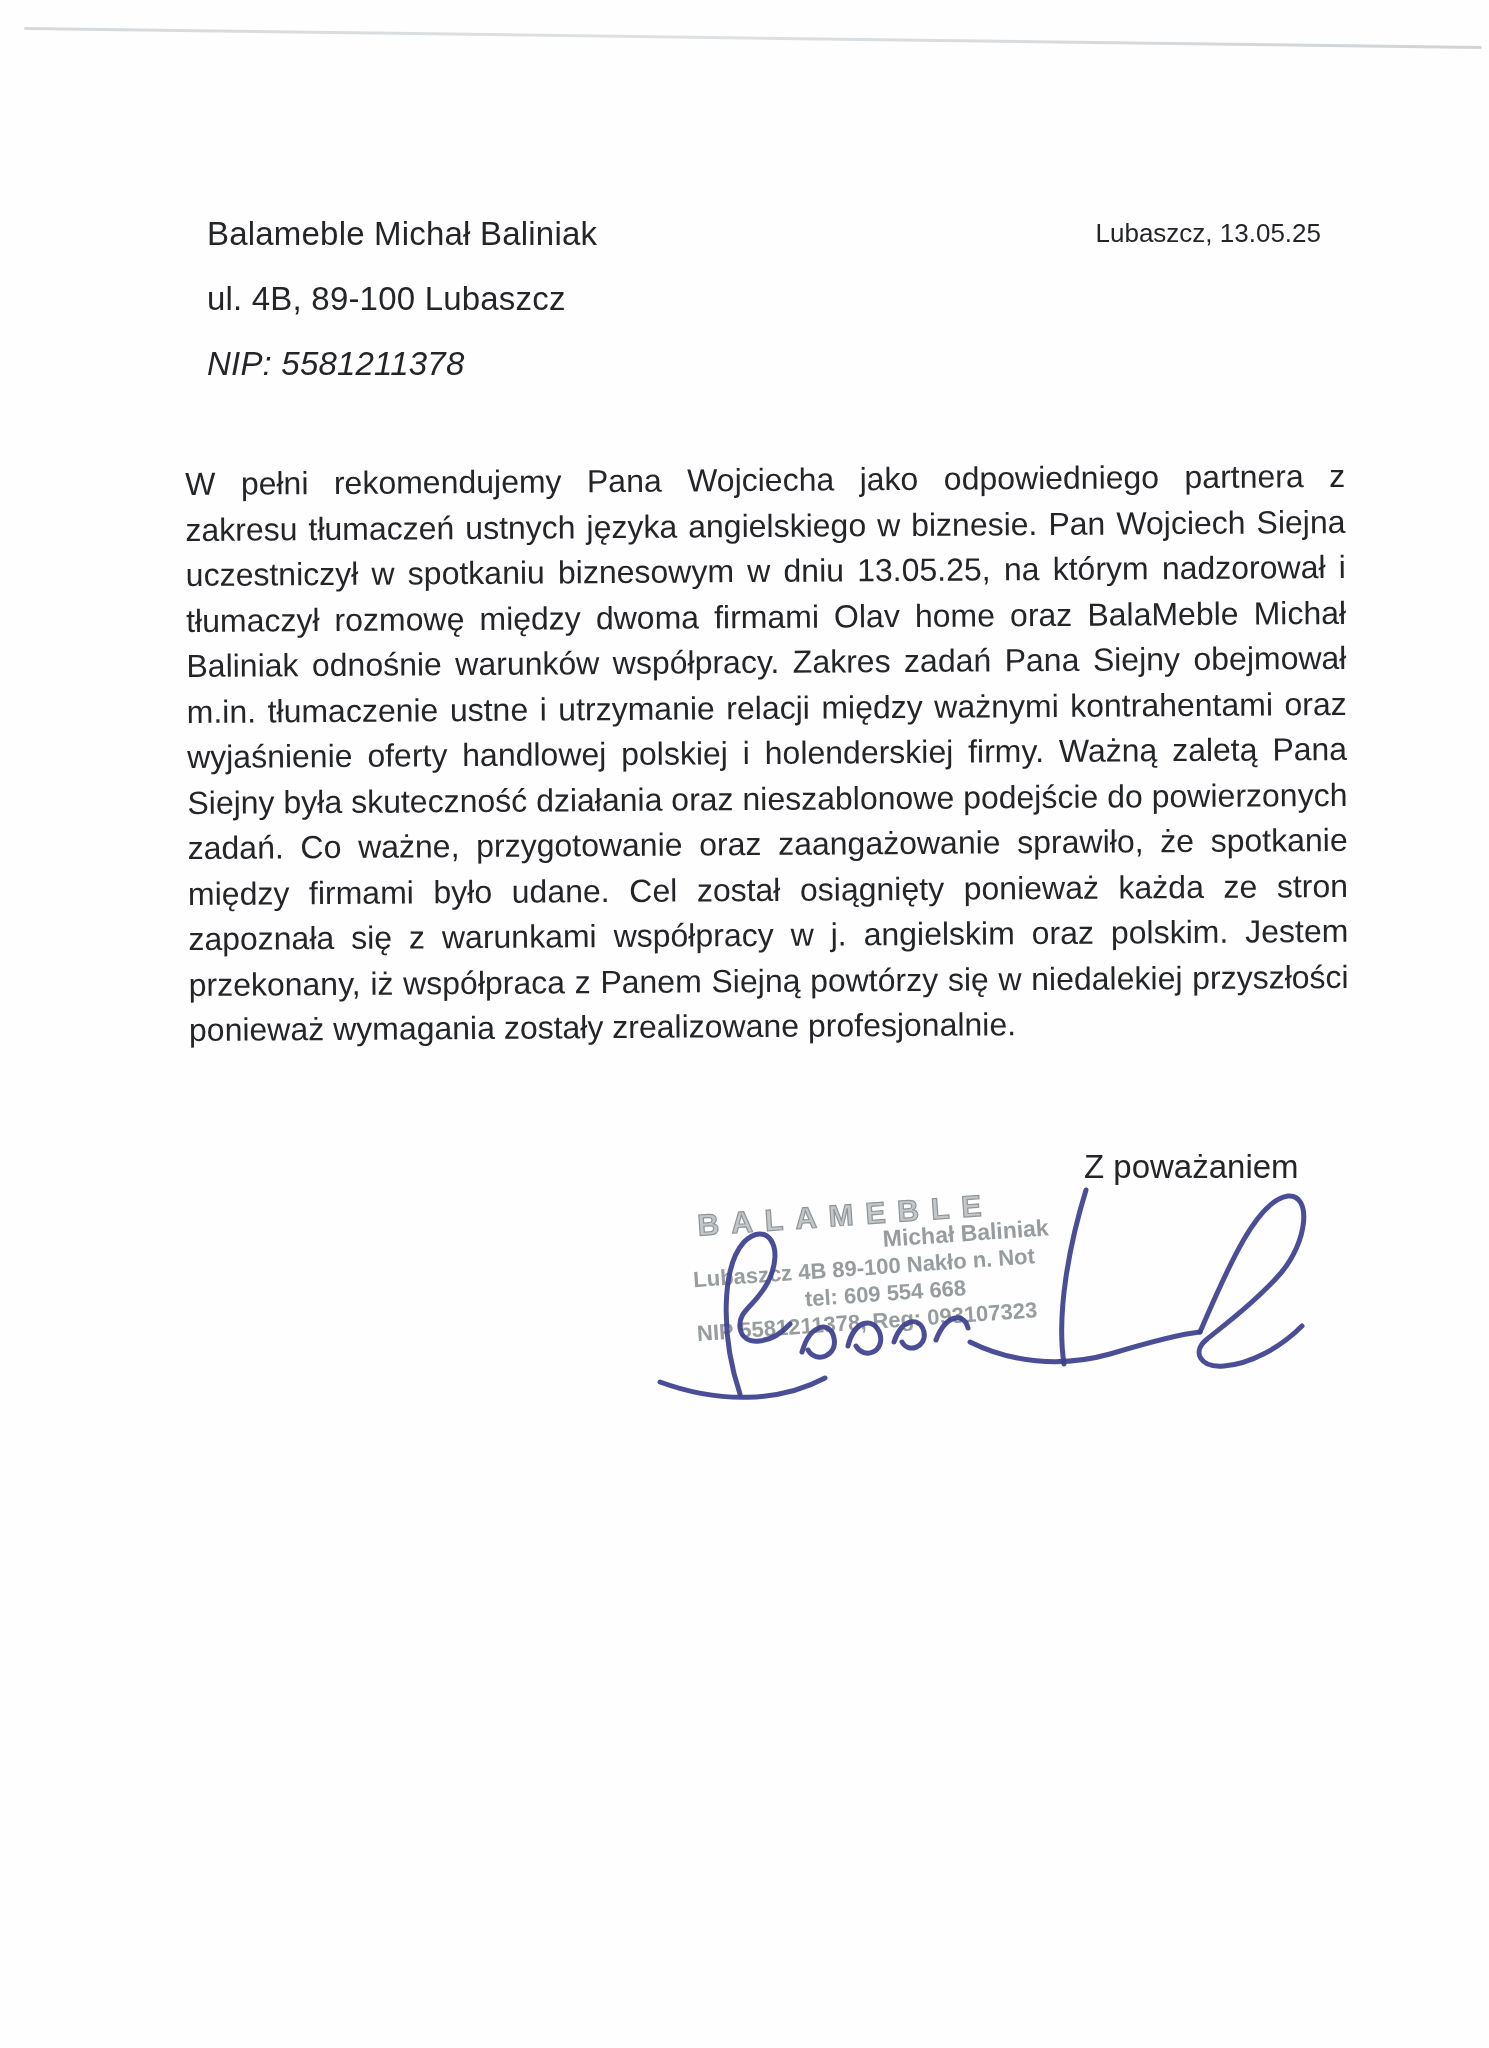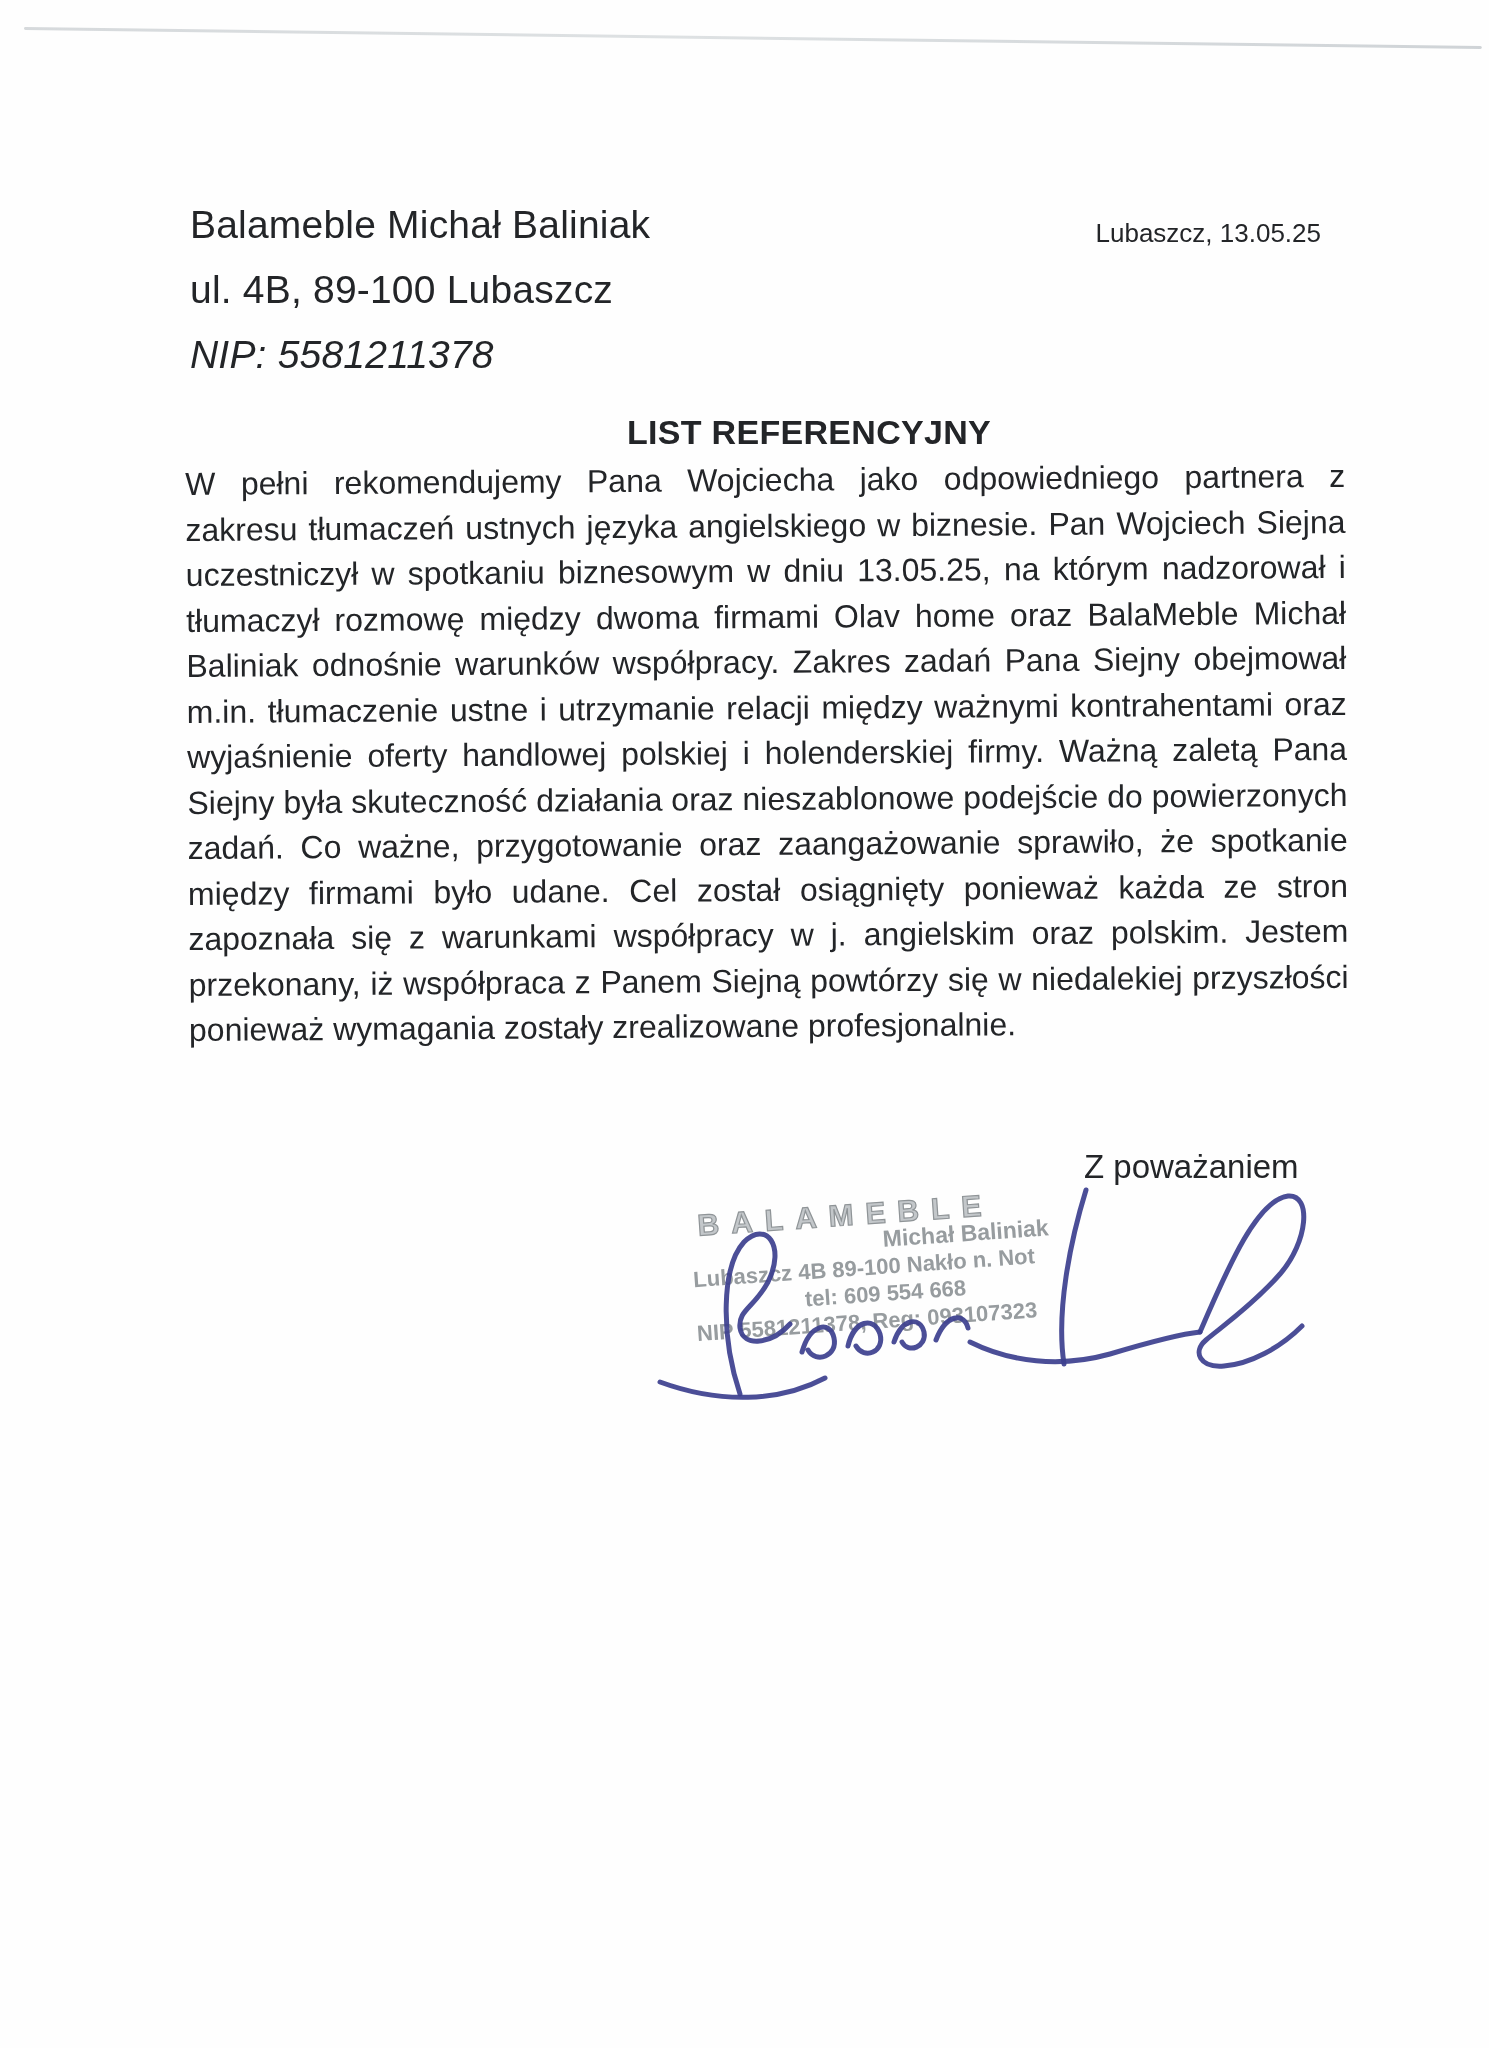--- a/index.html
+++ b/index.html
@@ -9,21 +9,21 @@
     background:#fefefe;
     overflow:hidden;
     font-family:"Liberation Sans","DejaVu Sans",sans-serif;
     color:#232528;
   }
   .scan-line{
     position:absolute;left:24px;top:27px;width:1458px;height:3px;
     background:linear-gradient(90deg,#cfd3d6 0%,#d8dcde 45%,#c7ccd0 100%);
     transform:rotate(0.75deg);transform-origin:left top;border-radius:2px;opacity:.85;
   }
-  .hdr-left{position:absolute;left:190px;font-size:39px;letter-spacing:.2px;white-space:nowrap;}
+  .hdr-left{position:absolute;left:207px;font-size:33px;letter-spacing:.2px;white-space:nowrap;margin-top:12px;}
   .hdr-company{top:203px;}
   .hdr-address{top:268px;}
   .hdr-nip{top:333px;font-style:italic;}
   .hdr-date{position:absolute;right:168px;top:218px;font-size:26px;white-space:nowrap;}
   .title{
     position:absolute;left:185px;top:413px;width:1160px;
     text-align:center;font-size:34px;font-weight:bold;letter-spacing:.3px;
     transform:translateX(44px);
   }
   .body-block{
@@ -60,21 +60,20 @@
 
 <div id="page">
 
   <div class="scan-line"></div>
 
   <div class="hdr-left hdr-company">Balameble Michał Baliniak</div>
   <div class="hdr-left hdr-address">ul. 4B, 89-100 Lubaszcz</div>
   <div class="hdr-left hdr-nip">NIP: 5581211378</div>
   <div class="hdr-date">Lubaszcz, 13.05.25</div>
 
-  <div class="title">LIST REFERENCYJNY</div>
 
   <div class="body-block">
     <div class="bline">W pełni rekomendujemy Pana Wojciecha jako odpowiedniego partnera z</div>
     <div class="bline">zakresu tłumaczeń ustnych języka angielskiego w biznesie. Pan Wojciech Siejna</div>
     <div class="bline">uczestniczył w spotkaniu biznesowym w dniu 13.05.25, na którym nadzorował i</div>
     <div class="bline">tłumaczył rozmowę między dwoma firmami Olav home oraz BalaMeble Michał</div>
     <div class="bline">Baliniak odnośnie warunków współpracy. Zakres zadań Pana Siejny obejmował</div>
     <div class="bline">m.in. tłumaczenie ustne i utrzymanie relacji między ważnymi kontrahentami oraz</div>
     <div class="bline">wyjaśnienie oferty handlowej polskiej i holenderskiej firmy. Ważną zaletą Pana</div>
     <div class="bline">Siejny była skuteczność działania oraz nieszablonowe podejście do powierzonych</div>

